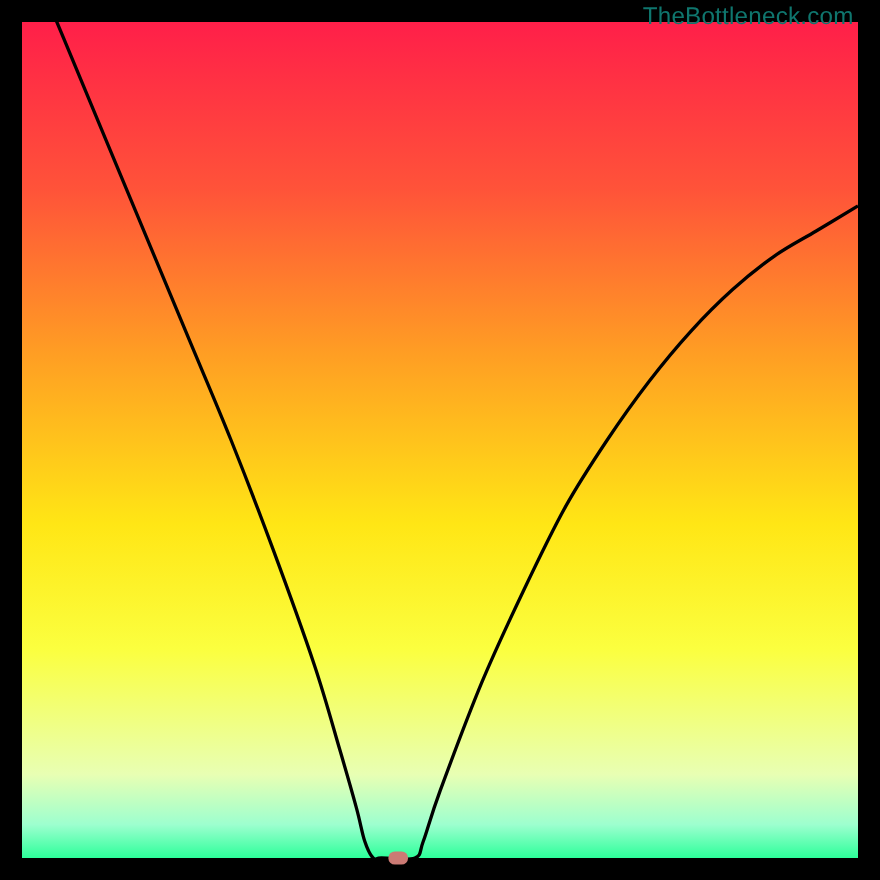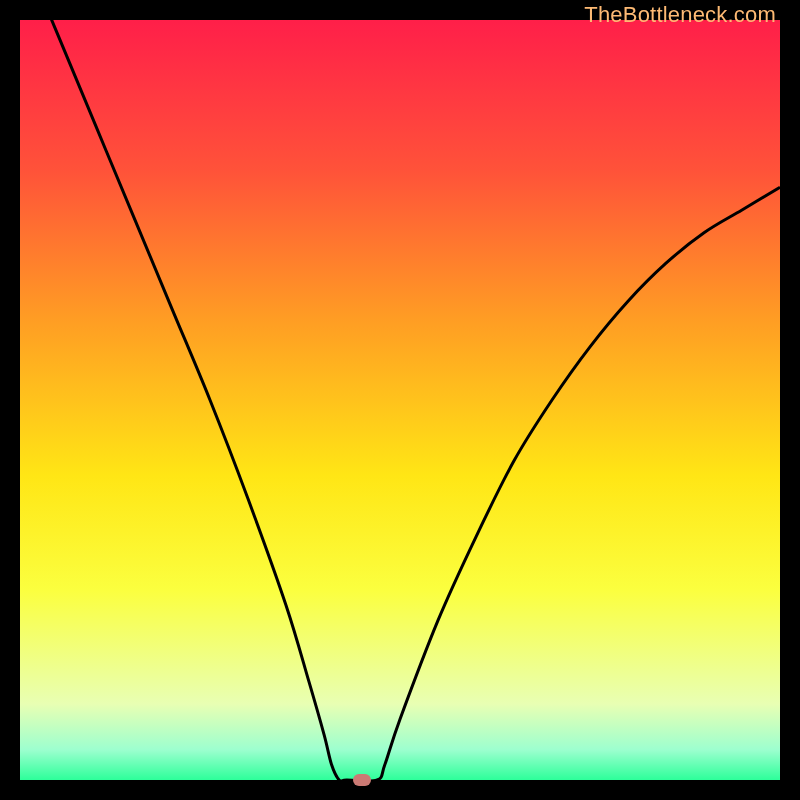--- a/index.html
+++ b/index.html
@@ -23,21 +23,21 @@
     position: absolute;
     left: 0;
     top: 0;
     width: 760px;
     height: 760px;
   }
   .watermark {
     position: absolute;
     top: 2px;
     right: 24px;
-    color: #fdba74;
+    color: #0f766e;
     font-size: 22px;
     letter-spacing: 0.2px;
     font-weight: 500;
   }
   .marker {
     position: absolute;
     width: 18px;
     height: 12px;
     border-radius: 6px;
     background: #cb7a74;

